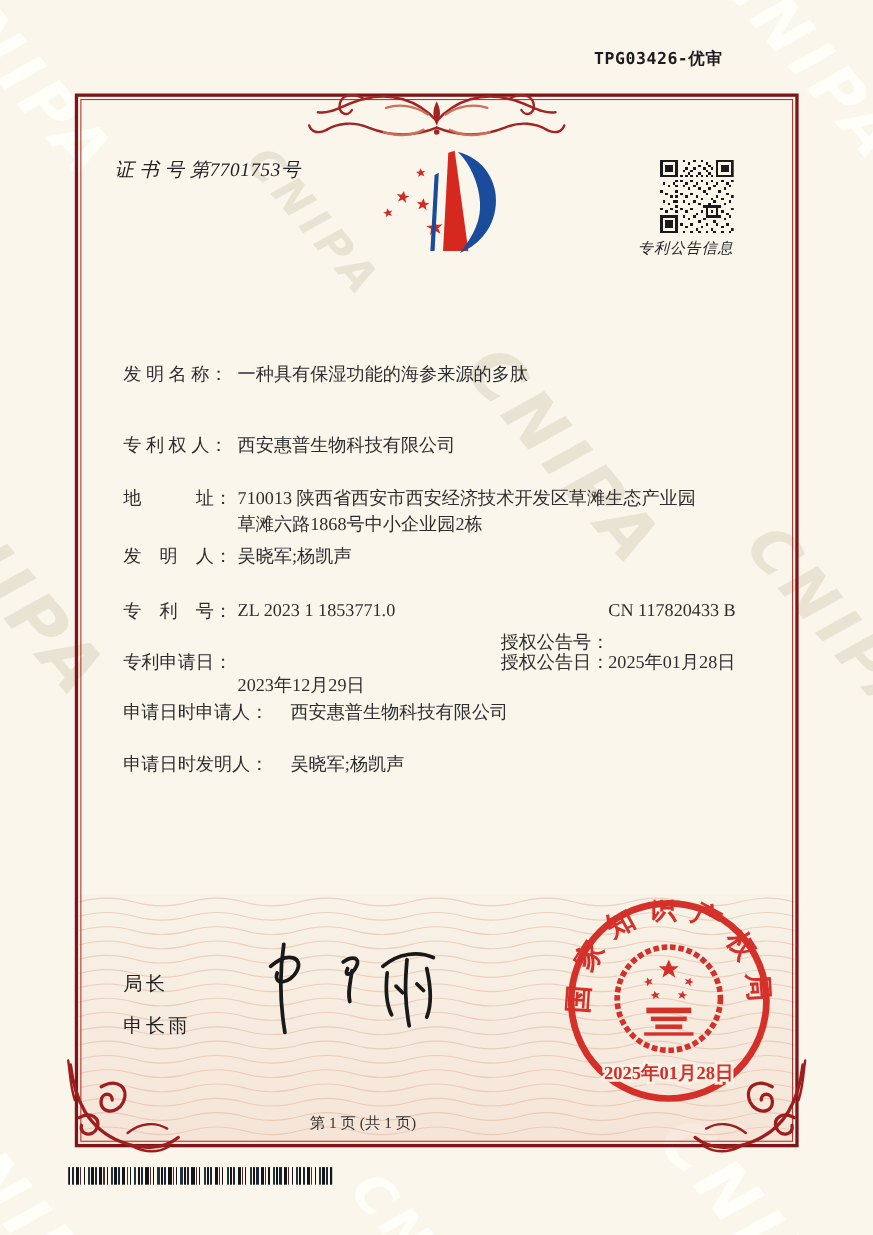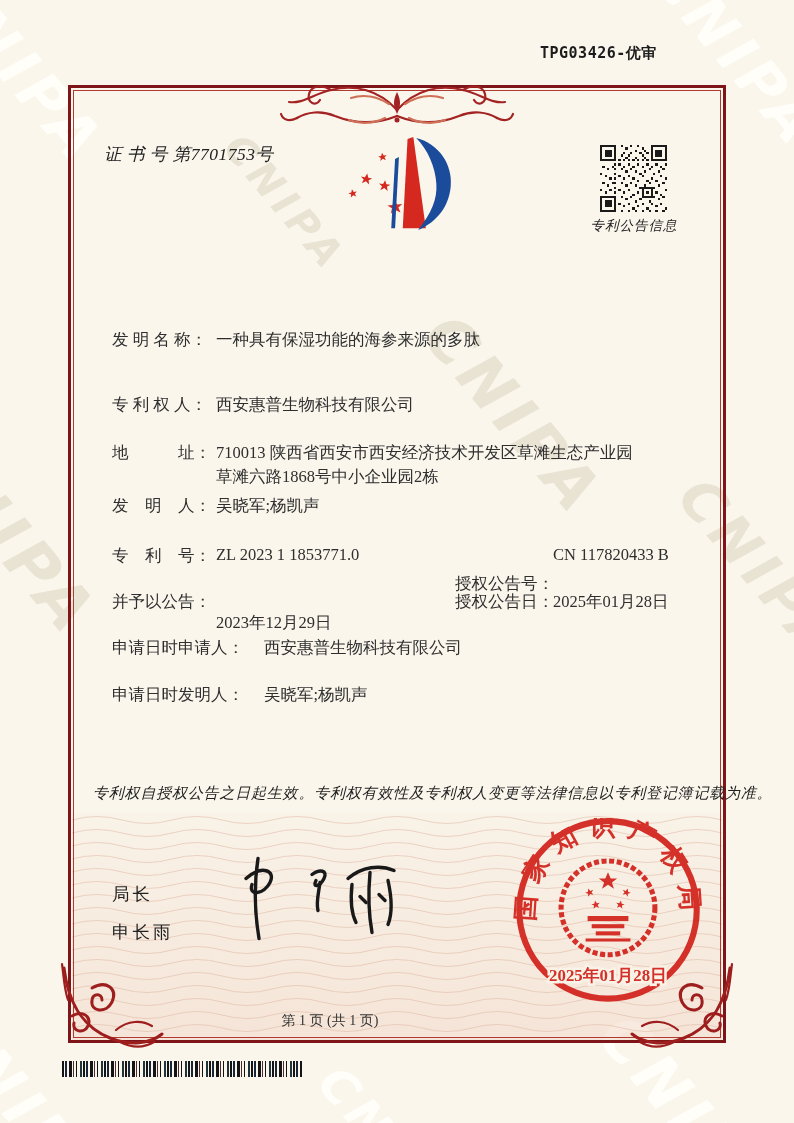--- a/index.html
+++ b/index.html
@@ -30,21 +30,21 @@
     background:linear-gradient(180deg,rgba(243,222,208,0.14),rgba(240,211,195,0.50));}
   .waveband svg{display:block;width:100%;height:100%;}
   
   .abs{position:absolute;z-index:3;}
   .doc-code{left:540px;top:44px;width:190px;
     font-family:"DejaVu Sans Mono","Liberation Mono",monospace;
     font-weight:700;font-size:15px;letter-spacing:.5px;color:#1c1c1c;}
   .cert-no{left:104px;top:142px;font-size:17.5px;letter-spacing:.5px;color:#222;white-space:pre;font-style:italic;}
   .logo{left:336px;top:136px;width:122px;height:96px;}
   .qr{left:600px;top:145px;width:67px;height:67px;}
-  .qr-caption{left:580px;top:217px;width:108px;text-align:center;
+  .qr-caption{left:580px;top:217px;width:108px;text-align:left;
     font-size:13.5px;font-style:italic;letter-spacing:1px;color:#222;}
   .cert-title{left:68px;top:236px;width:658px;text-align:center;
     font-size:35px;font-weight:700;letter-spacing:16px;text-indent:16px;color:#0d0d0d;}
   .flabel{left:112px;font-size:16.5px;white-space:pre;color:#2e2e2e;}
   .fvalue{font-size:16.5px;color:#2e2e2e;white-space:pre;}
   .stmt{font-size:15px;font-style:italic;letter-spacing:.8px;color:#1e1e1e;}
   .director{font-size:17.5px;letter-spacing:3px;color:#222;}
   .sig{left:228px;top:842px;width:190px;height:105px;z-index:4;}
   .seal{left:506px;top:818px;width:204px;height:194px;z-index:4;opacity:.93;}
   .footer-page{left:68px;top:1012px;width:524px;text-align:center;font-size:14px;color:#333;}
@@ -209,32 +209,31 @@
   <span class="abs fvalue" style="left:216px;top:466px">草滩六路1868号中小企业园2栋</span>
 
   <span class="abs flabel" style="top:495px">发　明　人：</span>
   <span class="abs fvalue" style="left:216px;top:495px">吴晓军;杨凯声</span>
 
   <span class="abs flabel" style="top:545px">专　利　号：</span>
   <span class="abs fvalue" style="left:216px;top:545px">ZL 2023 1 1853771.0</span>
   <span class="abs flabel" style="left:455px;top:573px">授权公告号：</span>
   <span class="abs fvalue" style="left:553px;top:545px">CN 117820433 B</span>
 
-  <span class="abs flabel" style="top:591px">并予以公告：</span>
+  <span class="abs flabel" style="top:591px">专利申请日：</span>
   <span class="abs fvalue" style="left:216px;top:612px">2023年12月29日</span>
   <span class="abs flabel" style="left:455px;top:591px">授权公告日：</span>
   <span class="abs fvalue" style="left:553px;top:591px">2025年01月28日</span>
 
   <span class="abs flabel" style="top:637px">申请日时申请人：</span>
   <span class="abs fvalue" style="left:264px;top:637px">西安惠普生物科技有限公司</span>
 
   <span class="abs flabel" style="top:684px">申请日时发明人：</span>
   <span class="abs fvalue" style="left:264px;top:684px">吴晓军;杨凯声</span>
 
-  <div class="abs stmt" style="left:93px;top:784px">专利权自授权公告之日起生效。专利权有效性及专利权人变更等法律信息以专利登记簿记载为准。</div>
 
   <div class="abs director" style="left:112px;top:882px">局长</div>
   <div class="abs director" style="left:112px;top:920px">申长雨</div>
 
   <svg class="abs sig" viewBox="0 0 190 100">
     <g stroke="#191919" fill="none" stroke-width="3.4" stroke-linecap="round" stroke-linejoin="round">
       <path d="M30,14 C26,40 27,70 31,94"></path>
       <path d="M18,34 C34,20 48,26 42,38 C36,50 20,52 24,40"></path>
       <path d="M84,30 C92,24 100,26 96,34 C92,42 84,44 88,36"></path>
       <path d="M92,38 C90,52 88,58 90,66"></path>

